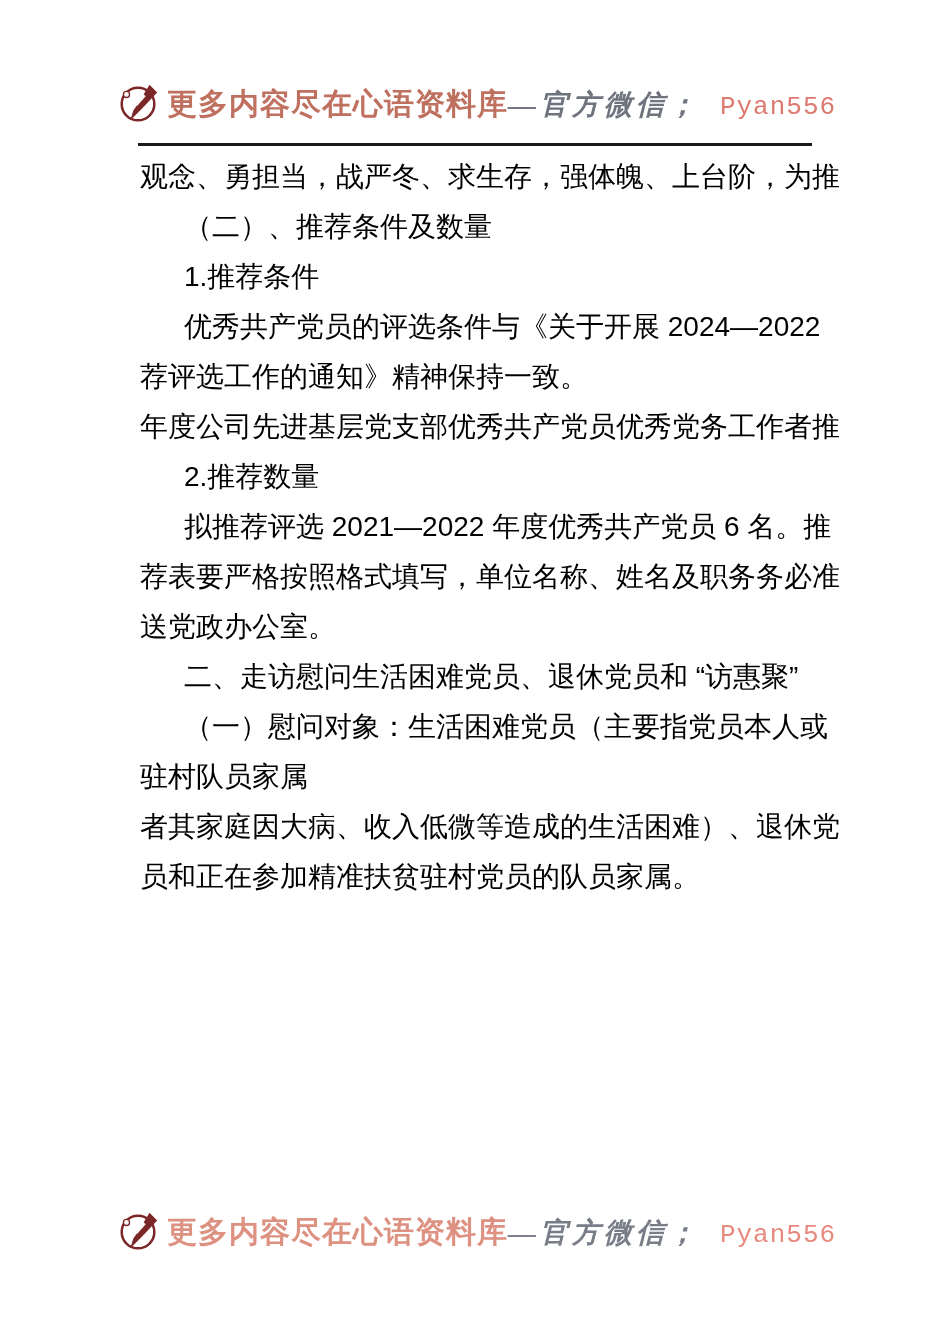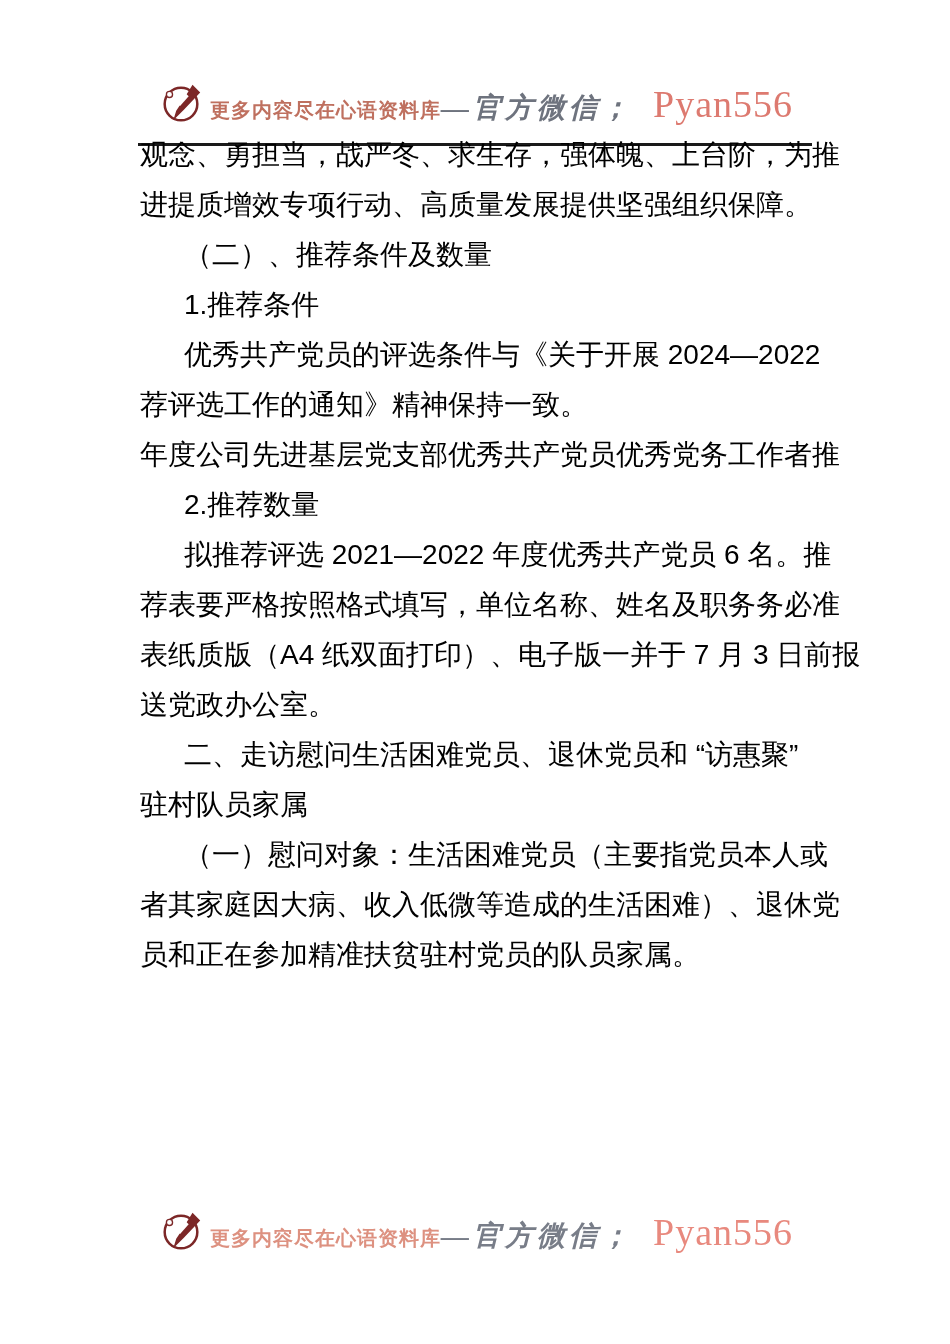--- a/index.html
+++ b/index.html
@@ -31,48 +31,48 @@
     margin-right: 5px;
     flex: 0 0 auto;
   }
   .wm-text-row {
     display: flex;
     align-items: baseline;
     white-space: nowrap;
   }
   .wm-brand {
     font-family: "DejaVu Serif", "Liberation Serif", serif;
-    font-size: 20px;
+    font-size: 30px;
     font-weight: bold;
     letter-spacing: 1px;
   }
   .wm-label {
     font-family: Liberation Serif, serif;
     font-style: italic;
     font-weight: bold;
     font-size: 28px;
     letter-spacing: 4px;
   }
   .wm-id {
-    font-family: Liberation Serif, serif;
-    font-size: 38px;
+    font-family: Liberation Mono, monospace;
+    font-size: 26px;
     letter-spacing: 1px;
     margin-left: 20px;
   }
   .header-divider {
     position: absolute;
     top: 143px;
     left: 138px;
     width: 674px;
     height: 3px;
     background: #1a1a1a;
   }
   .doc-body {
     position: absolute;
-    top: 130px;
+    top: 152px;
     left: 140px;
     width: 674px;
     font-size: 28px;
     line-height: 50px;
     color: #000000;
     font-family: "Liberation Sans", sans-serif;
   }
   .line {
     height: 50px;
     white-space: nowrap;
@@ -98,34 +98,32 @@
       <span class="wm-brand" style="color: rgb(191, 112, 95);">更多内容尽在心语资料库</span>
       <span class="wm-label" style="color: rgb(110, 115, 126);">—官方微信；</span>
       <span class="wm-id" style="color: rgb(221, 122, 112);">Pyan556</span>
     </span>
   </div>
 
   <div class="header-divider"></div>
 
   <div class="doc-body">
       <div class="line">观念、勇担当，战严冬、求生存，强体魄、上台阶，为推</div>
-      <div class="line">进提质增效专项行动、高质量发展提供坚强组织保障。</div>
       <div class="line indent">（二）、推荐条件及数量</div>
       <div class="line indent">1.推荐条件</div>
       <div class="line indent">优秀共产党员的评选条件与《关于开展 2024—2022</div>
       <div class="line">荐评选工作的通知》精神保持一致。</div>
       <div class="line">年度公司先进基层党支部优秀共产党员优秀党务工作者推</div>
       <div class="line indent">2.推荐数量</div>
       <div class="line indent">拟推荐评选 2021—2022 年度优秀共产党员 6 名。推</div>
       <div class="line">荐表要严格按照格式填写，单位名称、姓名及职务务必准</div>
-      <div class="line">表纸质版（A4 纸双面打印）、电子版一并于 7 月 3 日前报</div>
       <div class="line">送党政办公室。</div>
       <div class="line indent">二、走访慰问生活困难党员、退休党员和 “访惠聚”</div>
+      <div class="line indent">（一）慰问对象：生活困难党员（主要指党员本人或</div>
       <div class="line">驻村队员家属</div>
-      <div class="line indent">（一）慰问对象：生活困难党员（主要指党员本人或</div>
       <div class="line">者其家庭因大病、收入低微等造成的生活困难）、退休党</div>
       <div class="line">员和正在参加精准扶贫驻村党员的队员家属。</div>
     </div>
 
   <div class="watermark wm-footer">
     <svg class="wm-logo" viewBox="0 0 50 50">
       <circle cx="25" cy="25" r="17" fill="none" stroke="#7c2727" stroke-width="2.6"></circle>
       <circle cx="13" cy="15" r="3.2" fill="#ffffff" stroke="#7c2727" stroke-width="1.4"></circle>
       <path fill="#7c2727" d="M37 5 L45 13 L28 31 L17 42 L20 32 L24 26 Z"></path>
       <path fill="#ffffff" d="M30 14 L33 17 L24 27 L22 25 Z"></path>

